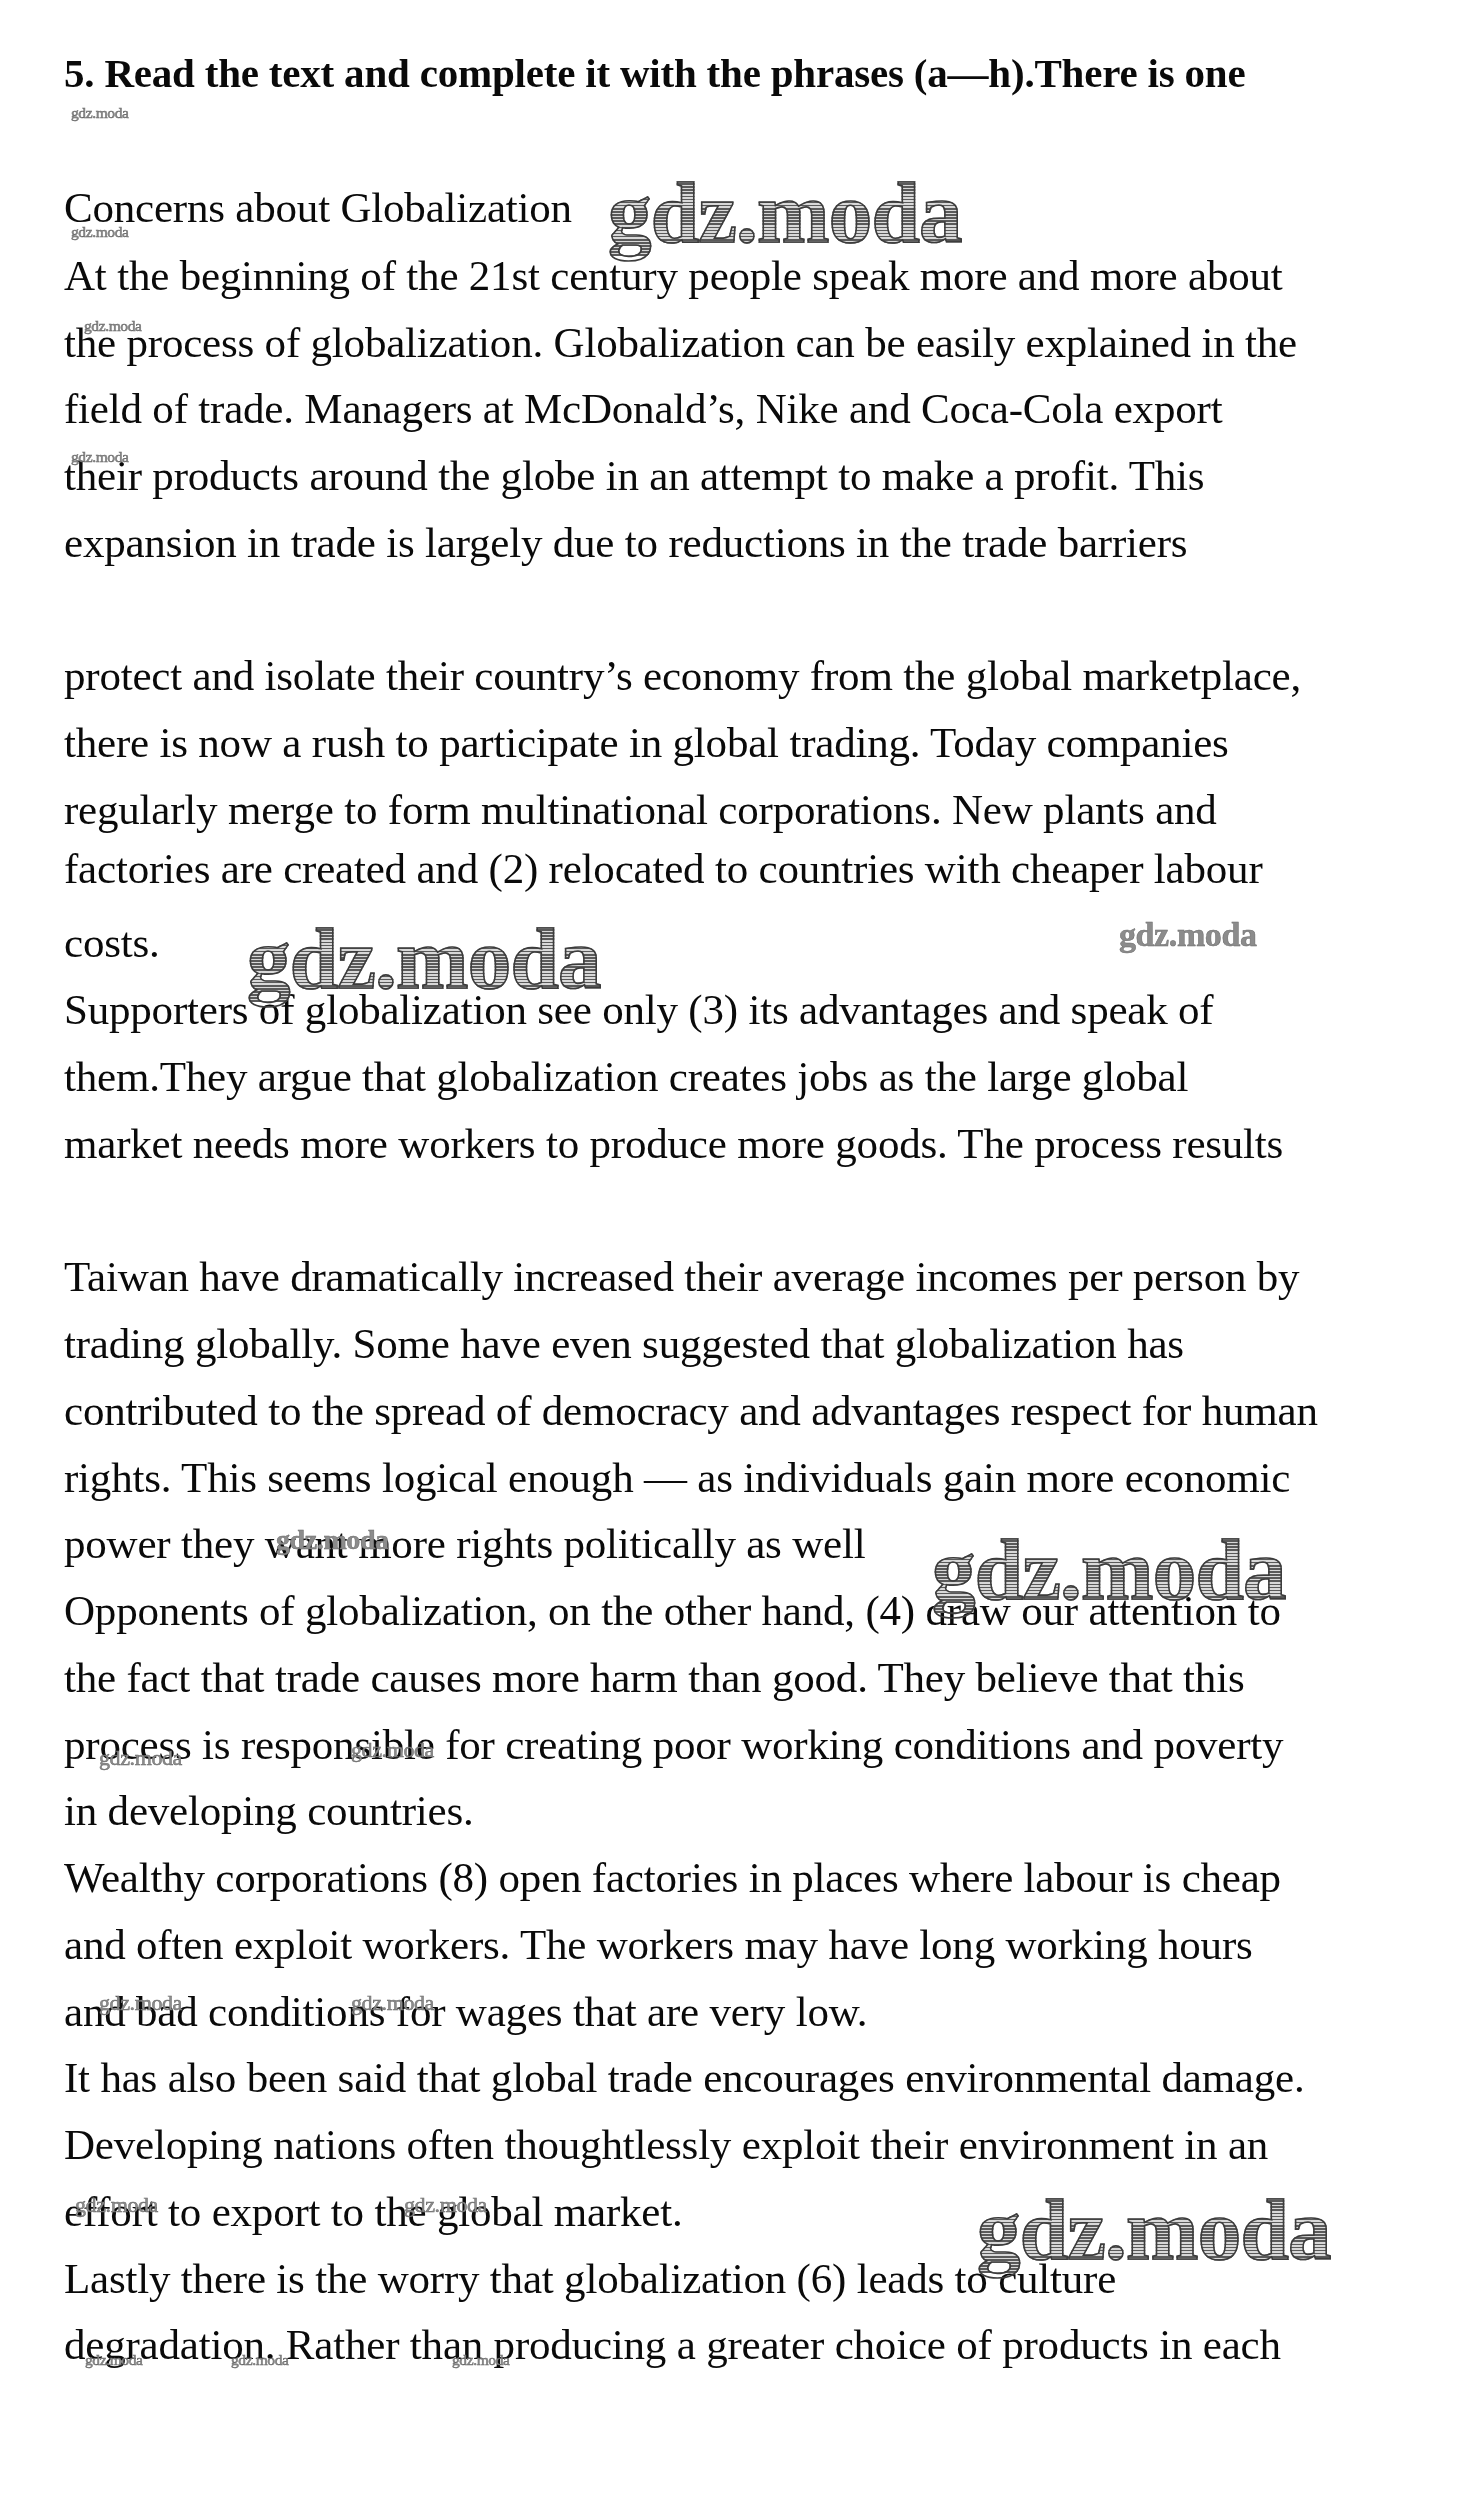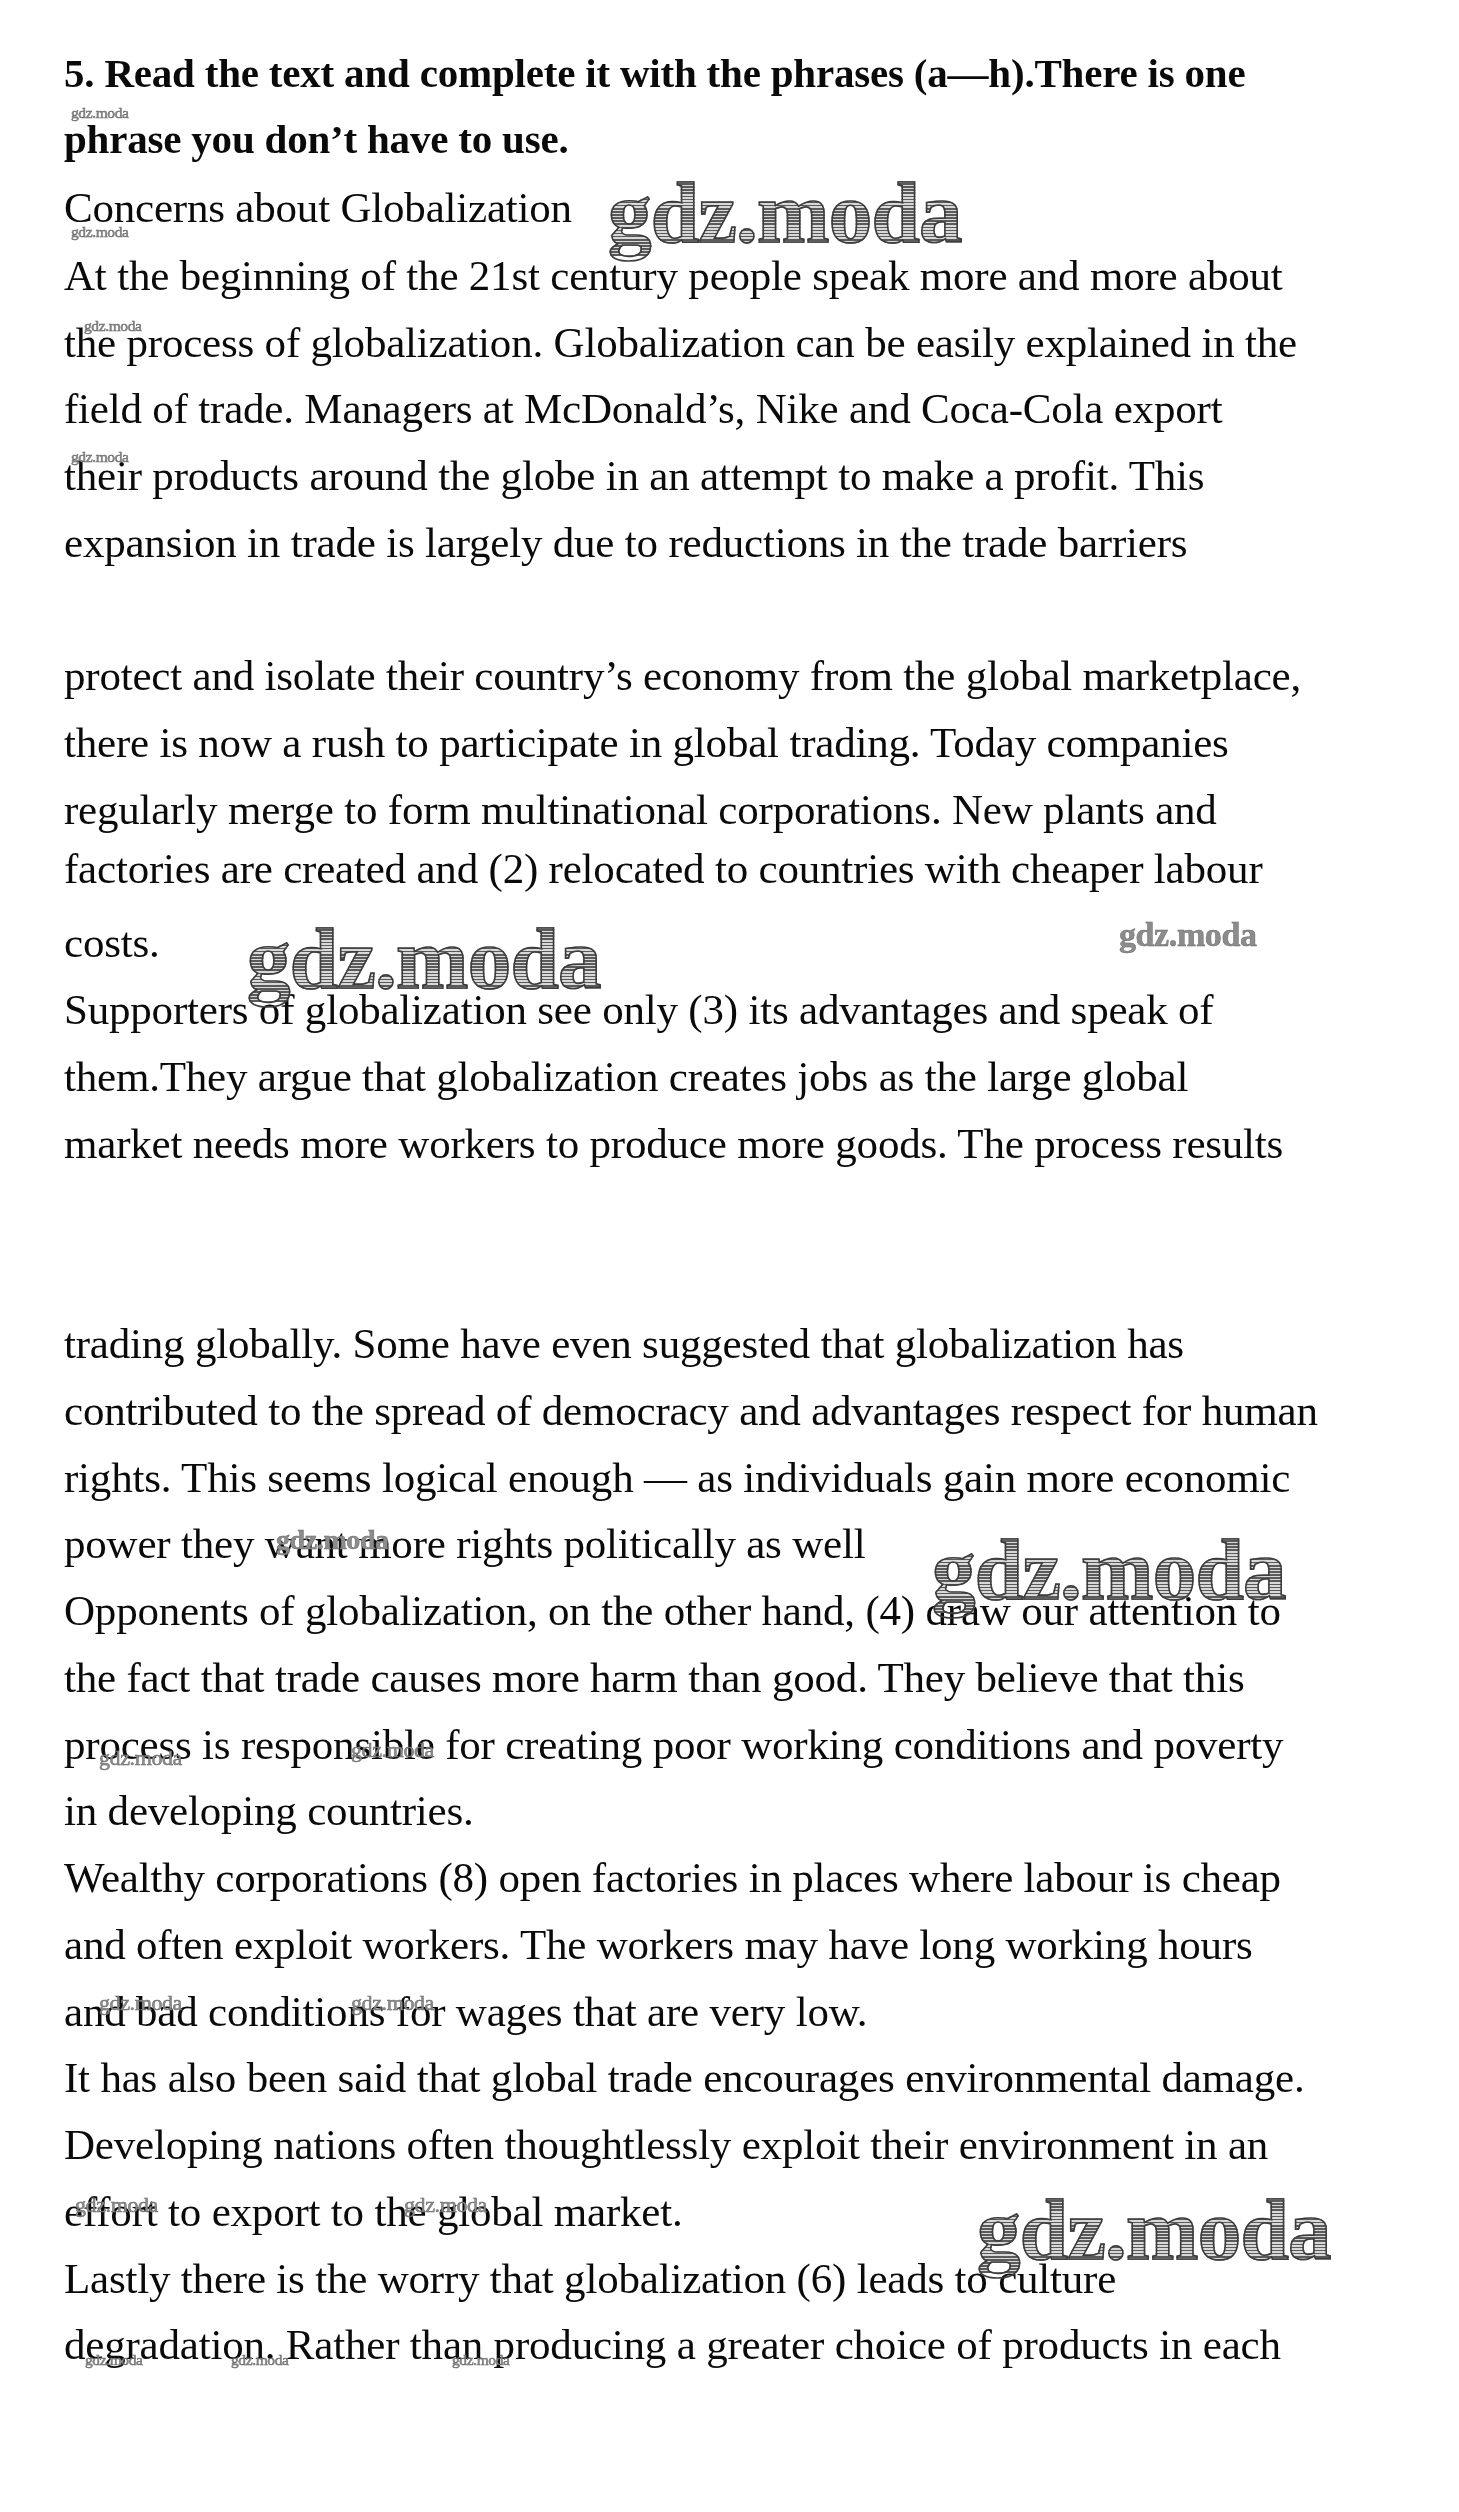--- a/index.html
+++ b/index.html
@@ -28,37 +28,37 @@
     color: #8c8c8c; -webkit-text-stroke: 0.5px #6a6a6a;
     white-space: nowrap; line-height: 1; letter-spacing: -0.4px;
   }
 </style>
 </head>
 <body>
 
 <div class="page">
 
   <div class="line bold" style="top:48px">5. Read the text and complete it with the phrases (a—h).There is one</div>
-  <div class="line bold" style="top:114px">phrase you don’t have to use.</div>
 
   <div class="line" style="top:183px">Concerns about Globalization</div>
 
   <div class="line" style="top:251px">At the beginning of the 21st century people speak more and more about</div>
   <div class="line" style="top:318px">the process of globalization. Globalization can be easily explained in the</div>
   <div class="line" style="top:384px">field of trade. Managers at McDonald’s, Nike and Coca-Cola export</div>
   <div class="line" style="top:451px">their products around the globe in an attempt to make a profit. This</div>
   <div class="line" style="top:518px">expansion in trade is largely due to reductions in the trade barriers</div>
   <div class="line" style="top:651px">protect and isolate their country’s economy from the global marketplace,</div>
   <div class="line" style="top:718px">there is now a rush to participate in global trading. Today companies</div>
   <div class="line" style="top:785px">regularly merge to form multinational corporations. New plants and</div>
   <div class="line" style="top:844px">factories are created and (2) relocated to countries with cheaper labour</div>
   <div class="line" style="top:918px">costs.</div>
   <div class="line" style="top:985px">Supporters of globalization see only (3) its advantages and speak of</div>
   <div class="line" style="top:1052px">them.They argue that globalization creates jobs as the large global</div>
   <div class="line" style="top:1119px">market needs more workers to produce more goods. The process results</div>
+  <div class="line" style="top:1252px">Taiwan have dramatically increased their average incomes per person by</div>
   <div class="line" style="top:1319px">trading globally. Some have even suggested that globalization has</div>
   <div class="line" style="top:1386px">contributed to the spread of democracy and advantages respect for human</div>
   <div class="line" style="top:1453px">rights. This seems logical enough — as individuals gain more economic</div>
   <div class="line" style="top:1519px">power they want more rights politically as well</div>
   <div class="line" style="top:1586px">Opponents of globalization, on the other hand, (4) draw our attention to</div>
   <div class="line" style="top:1653px">the fact that trade causes more harm than good. They believe that this</div>
   <div class="line" style="top:1720px">process is responsible for creating poor working conditions and poverty</div>
   <div class="line" style="top:1786px">in developing countries.</div>
   <div class="line" style="top:1853px">Wealthy corporations (8) open factories in places where labour is cheap</div>
   <div class="line" style="top:1920px">and often exploit workers. The workers may have long working hours</div>

